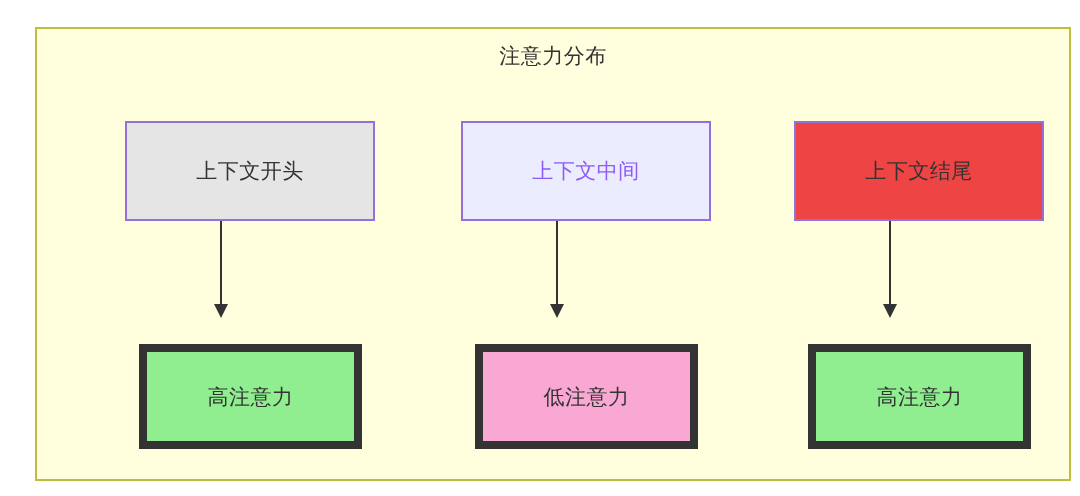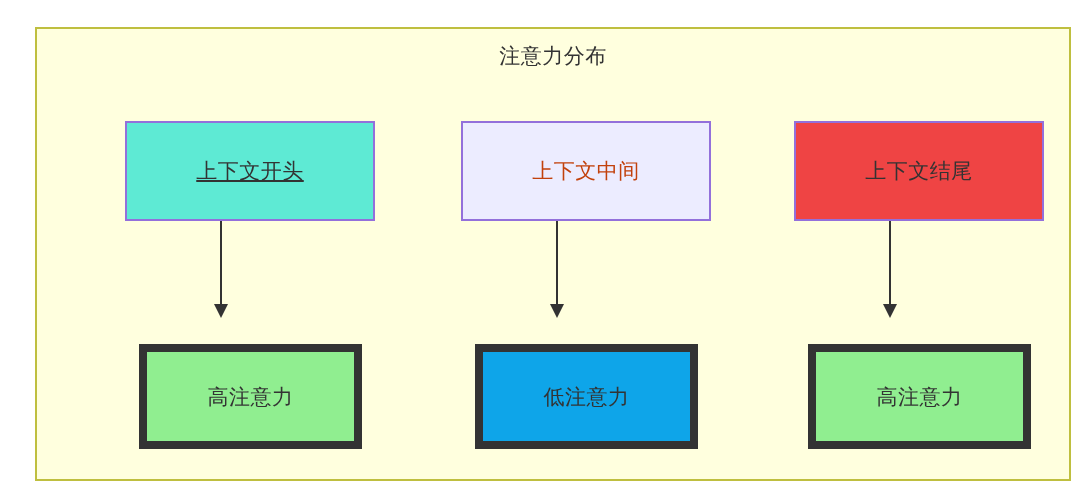--- a/index.html
+++ b/index.html
@@ -129,26 +129,26 @@
         <path class="edge-line" d="M 522,167 L 522,277" style="stroke: rgb(51, 51, 51);"></path>
         <polygon class="edge-head" points="515,277 529,277 522,291" style="fill: rgb(51, 51, 51);"></polygon>
       </g>
 
       <g>
         <path class="edge-line" d="M 855,167 L 855,277" style="stroke: rgb(51, 51, 51);"></path>
         <polygon class="edge-head" points="848,277 862,277 855,291" style="fill: rgb(51, 51, 51);"></polygon>
       </g>
     </svg>
 
-    <div class="node context ctx-1" style="background: #5eead4; border-color: rgb(147, 112, 219); color: rgb(51, 51, 51); text-decoration: underline;">上下文开头</div>
+    <div class="node context ctx-1" style="background: #e5e5e5; border-color: rgb(147, 112, 219); color: rgb(51, 51, 51);">上下文开头</div>
 
-    <div class="node context ctx-2" style="background: rgb(236, 236, 255); border-color: rgb(147, 112, 219); color: #c2410c;">上下文中间</div>
+    <div class="node context ctx-2" style="background: rgb(236, 236, 255); border-color: rgb(147, 112, 219); color: #8b5cf6;">上下文中间</div>
 
     <div class="node context ctx-3" style="background: #ef4444; border-color: rgb(147, 112, 219); color: rgb(51, 51, 51);">上下文结尾</div>
 
     <div class="node outcome high out-1" style="border-color: rgb(51, 51, 51); color: rgb(51, 51, 51); background: rgb(144, 238, 144);">高注意力</div>
 
-    <div class="node outcome low out-2" style="border-color: rgb(51, 51, 51); color: rgb(51, 51, 51); background: #0ea5e9;">低注意力</div>
+    <div class="node outcome low out-2" style="border-color: rgb(51, 51, 51); color: rgb(51, 51, 51); background: #f9a8d4;">低注意力</div>
 
     <div class="node outcome high out-3" style="border-color: rgb(51, 51, 51); color: rgb(51, 51, 51); background: rgb(144, 238, 144);">高注意力</div>
 
   </div>
 </div>
 
 </body></html>

